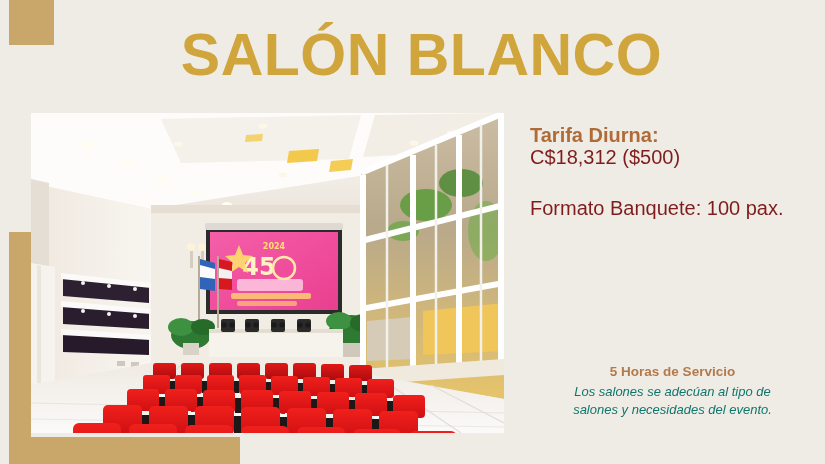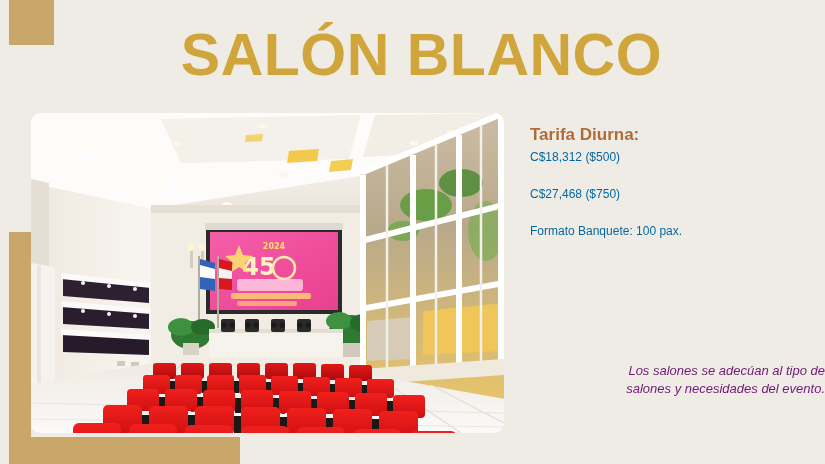--- a/index.html
+++ b/index.html
@@ -63,41 +63,40 @@
 
   
   .photo {
     position: absolute;
     left: 22px;
     top: 113px;
     width: 473px;
     height: 320px;
     overflow: hidden;
     background: #f9a8d4;
-    border-radius: 9px;
   }
   .photo svg { display: block; }
 
   
   .info {
     position: absolute;
     left: 521px;
     top: 124px;
     width: 290px;
   }
   .info-heading {
     color: #b06c38;
     font-weight: bold;
-    font-size: 17px;
+    font-size: 20px;
     line-height: 22px;
     margin: 0;
   }
   .info-value {
-    color: #0369a1;
-    font-size: 12px;
+    color: #7f1d1d;
+    font-size: 20px;
     line-height: 23px;
     margin: 0;
   }
   .gap-block { height: 14px; }
 
   
   .footer-note {
     position: absolute;
     left: 511px;
     top: 362px;
@@ -105,26 +104,25 @@
     text-align: center;
   }
   .footer-title {
     color: #b4794a;
     font-weight: bold;
     font-size: 13.5px;
     line-height: 19px;
     margin: 0 0 2px 0;
   }
   .footer-sub {
-    color: #701a75;
+    color: #0f766e;
     font-style: italic;
     font-size: 13px;
     line-height: 18px;
     margin: 0;
-    text-align: right;
   }
 </style>
 </head>
 <body>
 
 <div class="slide">
 
   <div class="deco-gold deco-top-left"></div>
   <div class="deco-gold deco-bottom-left"></div>
   <div class="deco-gold deco-bottom-bar"></div>
@@ -447,23 +445,23 @@
       </g>
 
       <rect x="0" y="0" width="473" height="320" fill="none"></rect>
     </svg>
   </div>
 
   <div class="info">
     <p class="info-heading">Tarifa Diurna:</p>
     <p class="info-value">C$18,312 ($500)</p>
     <div class="gap-block"></div>
-    <p class="info-value">C$27,468 ($750)</p>
     <div class="gap-block"></div>
     <p class="info-value">Formato Banquete: 100 pax.</p>
   </div>
 
   <div class="footer-note">
+    <p class="footer-title">5 Horas de Servicio</p>
     <p class="footer-sub">Los salones se adecúan al tipo de</p>
     <p class="footer-sub">salones y necesidades del evento.</p>
   </div>
 
 </div>
 
 </body></html>

